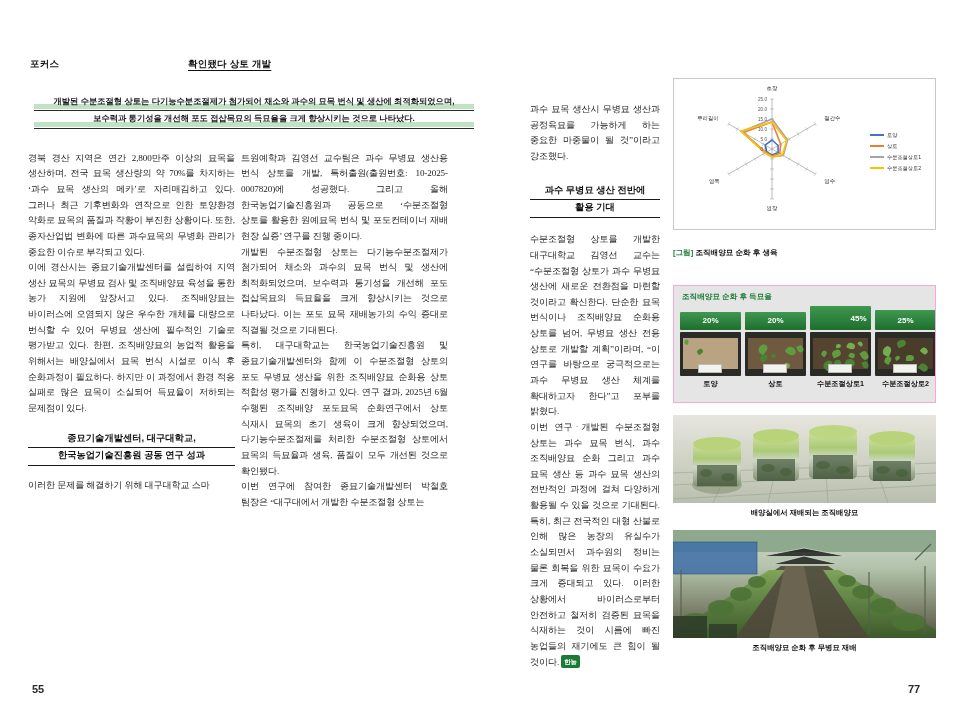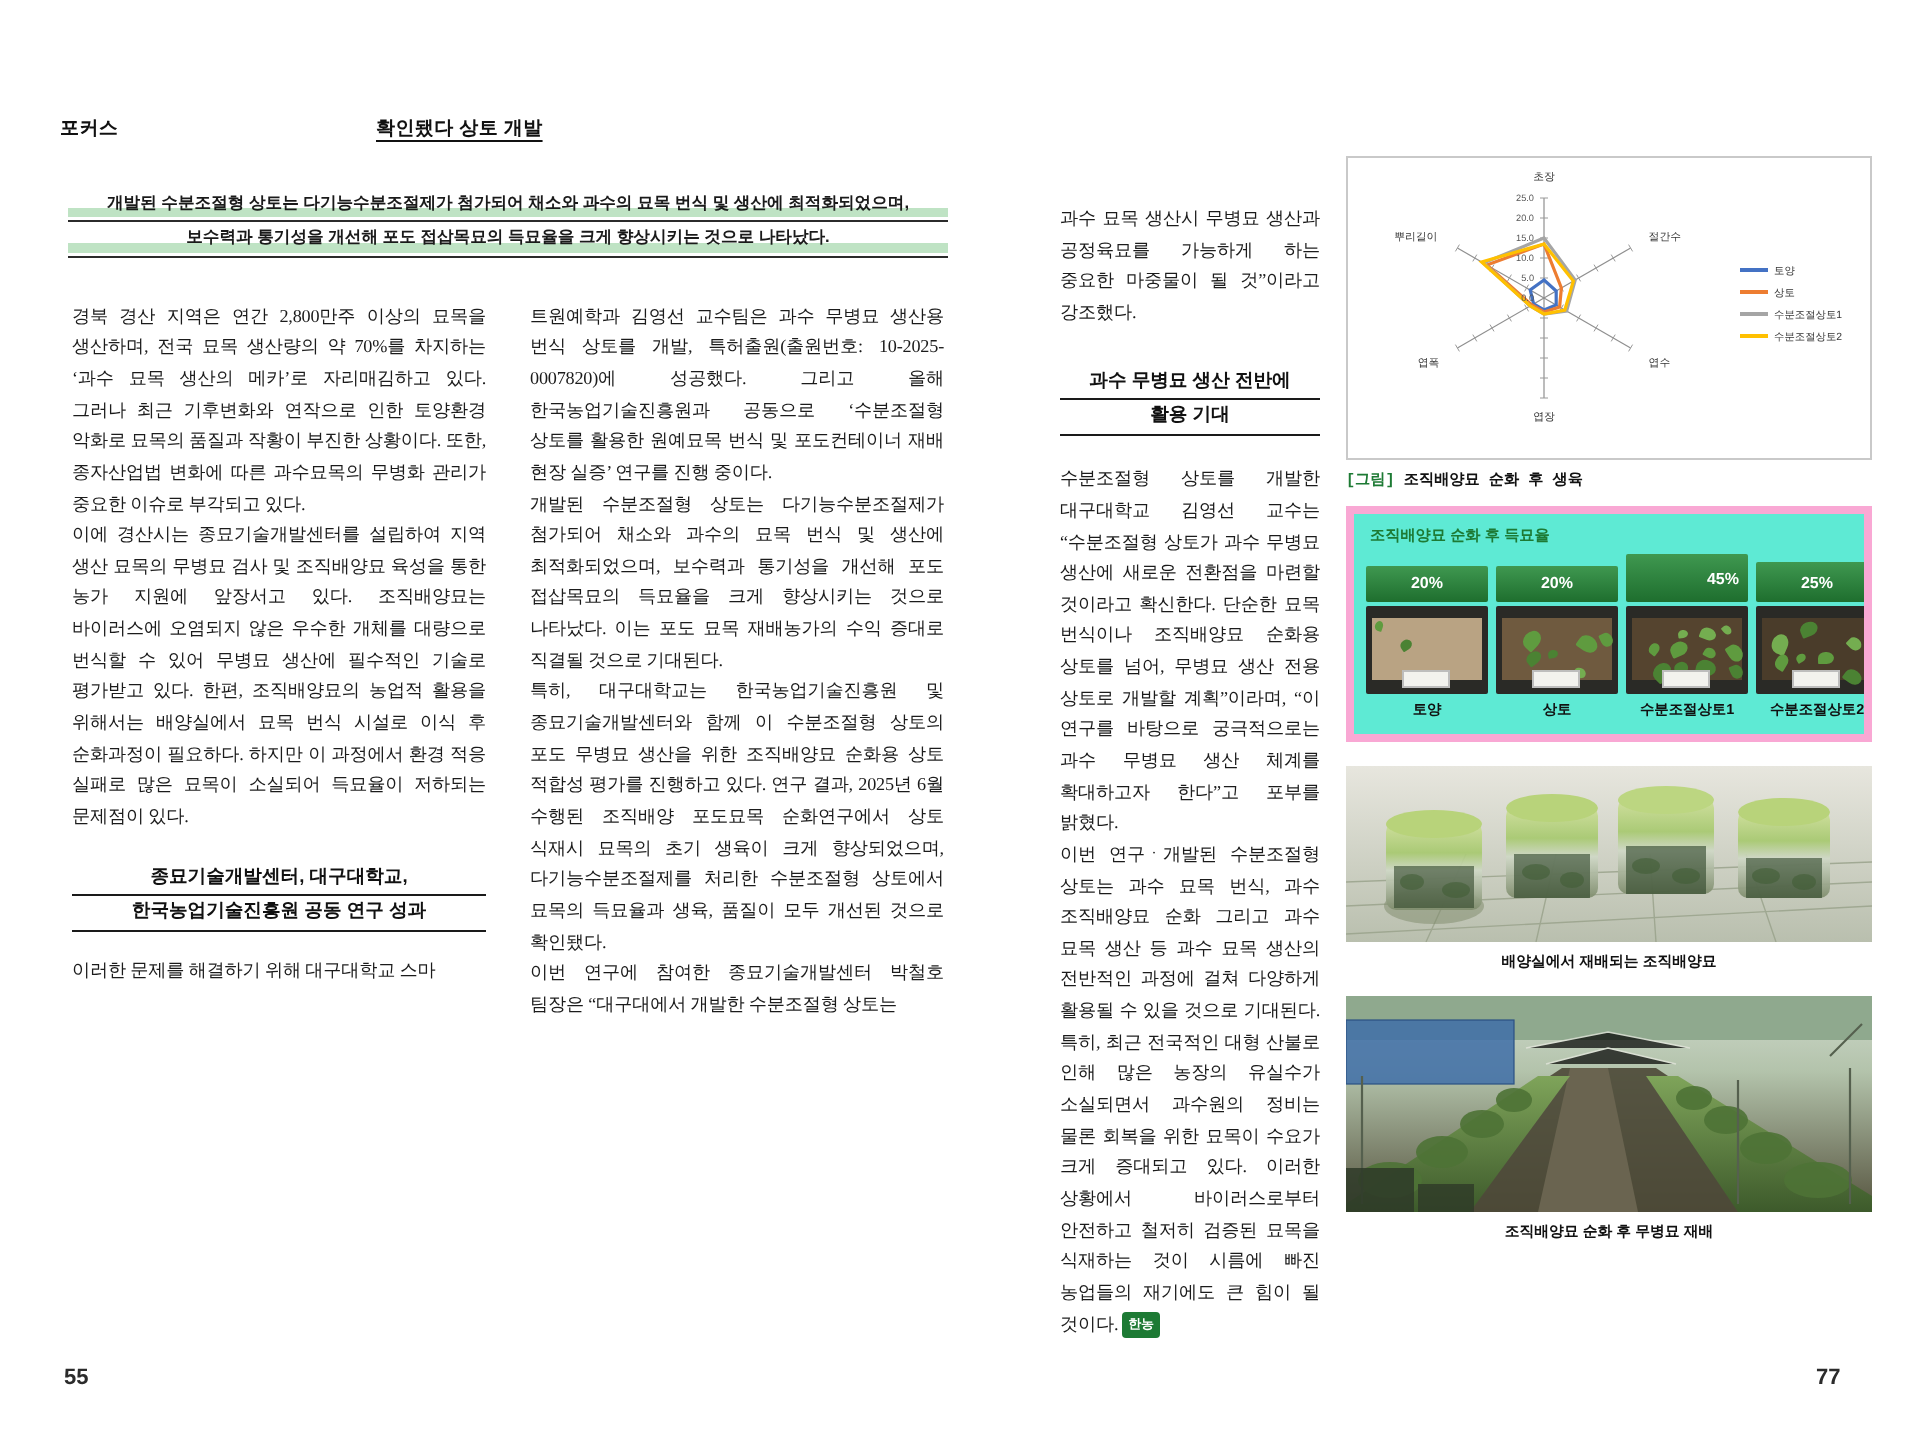--- a/index.html
+++ b/index.html
@@ -54,22 +54,21 @@
     background: linear-gradient(to bottom, rgba(255,255,255,0) 62%, #bfe3c4 62%, #bfe3c4 92%, rgba(255,255,255,0) 92%);
     border-bottom: 1px solid #2b2b2b;
     padding: 0 1px 1px 1px;
   }
   .deck .dl { display:block; }
 
   
   .cols {
     margin-top: 22px;
     display: flex;
-    gap: 22px;
-    justify-content: center;
+    gap: 6px;
   }
   .col { width: 207px; }
   .col p {
     font-size: 9.1px;
     line-height: 1.72;
     color: #1b1b1b;
     text-align: justify;
     text-justify: inter-character;
     word-break: keep-all;
     letter-spacing: -0.1px;
@@ -109,32 +108,32 @@
   .figcol { position:absolute; left:165px; top:0; width:263px; }
 
   
   .chartbox {
     border: 1px solid #c9c9c9;
     background: #fff;
     width: 263px; height: 152px;
     position: relative;
   }
   .figcap {
-    font-family: Liberation Mono, monospace;
+    font-family: Liberation Sans, sans-serif;
     font-size: 7.6px; font-weight: 700; color:#111;
-    margin-top: 5px;
+    margin-top: 18px;
   }
   .figcap .tag { color:#1d7a34; font-weight:700; }
 
   
   .barpanel {
-    margin-top: 8px;
+    margin-top: 27px;
     width: 263px; height: 118px;
-    background: #5eead4;
-    border: 4px solid #f9a8d4;
+    background: #e5e5e5;
+    border: 1px solid #f9a8d4;
     position: relative;
     overflow: hidden;
   }
   .barpanel-title {
     position:absolute; left:8px; top:6px;
     font-family:"Liberation Sans", sans-serif;
     font-size:7.6px; font-weight:700; color:#1d7a34;
   }
   .cells { position:absolute; left:6px; top:22px; display:flex; gap:4px; }
   .cell { width:61px; }

